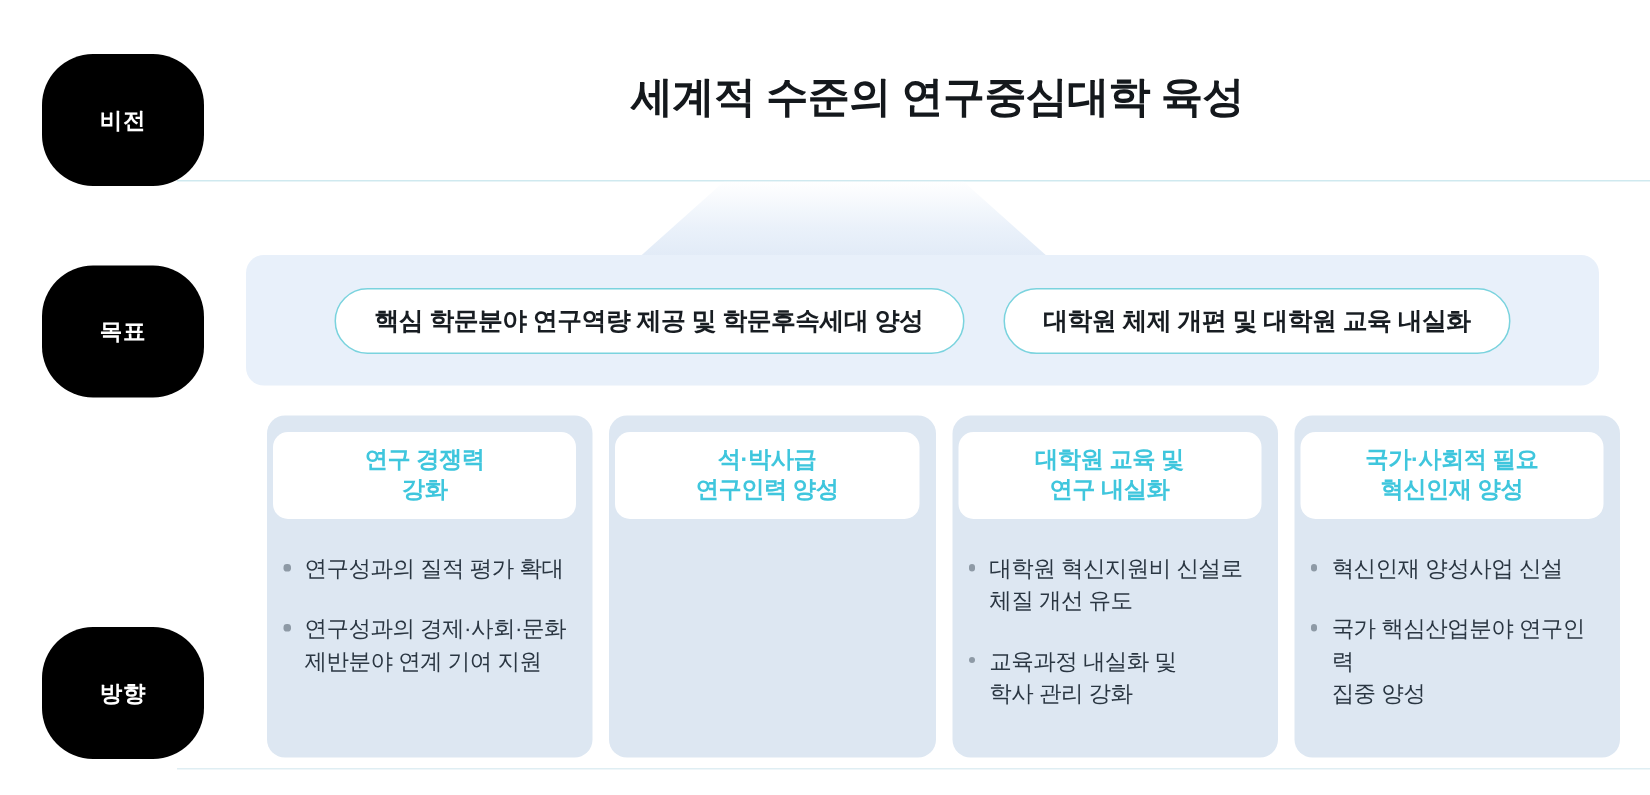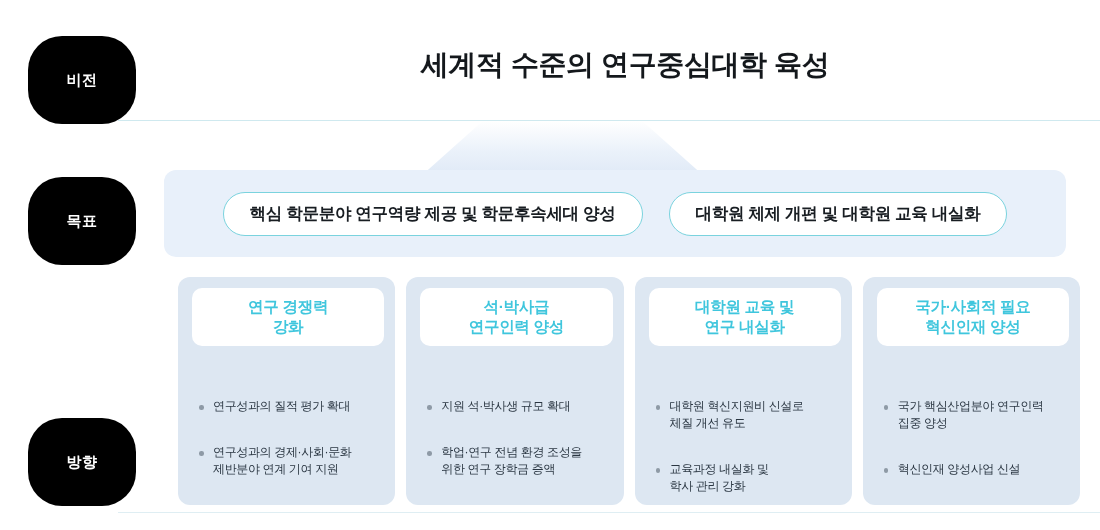--- a/index.html
+++ b/index.html
@@ -115,21 +115,21 @@
     top: 277px;
     width: 902px;
     height: 228px;
     display: flex;
     gap: 11px;
   }
   .card {
     flex: 1 1 0;
     background: #dde7f2;
     border-radius: 12px;
-    padding: 11px 11px 0 14px;
+    padding: 11px 11px 0 4px;
     box-sizing: border-box;
     display: flex;
     flex-direction: column;
   }
   .card-head {
     background: #ffffff;
     border-radius: 10px;
     min-height: 58px;
     display: flex;
     align-items: center;
@@ -147,26 +147,25 @@
   .card-list {
     margin: 0;
     padding: 23px 4px 0 6px;
     list-style: none;
     flex: 1;
   }
   .card-list li {
     position: relative;
     padding-left: 15px;
     margin-bottom: 19px;
-    font-size: 12px;
+    font-size: 15px;
     line-height: 1.42;
     color: #2a3642;
     letter-spacing: -0.35px;
     white-space: pre-line;
-    margin-top: 29px;
   }
   .card-list li::before {
     content: "";
     position: absolute;
     left: 1px;
     top: 7px;
     width: 4.5px;
     height: 4.5px;
     border-radius: 50%;
     background: #8e9aa6;
@@ -201,42 +200,37 @@
       <ul class="card-list">
         <li>연구성과의 질적 평가 확대</li>
         <li>연구성과의 경제·사회·문화
 제반분야 연계 기여 지원</li>
       </ul>
     </div>
 
     <div class="card">
       <div class="card-head">석·박사급
 연구인력 양성</div>
-      <ul class="card-list">
-        <li>지원 석·박사생 규모 확대</li>
-        <li>학업·연구 전념 환경 조성을
-위한 연구 장학금 증액</li>
-      </ul>
     </div>
 
     <div class="card">
       <div class="card-head">대학원 교육 및
 연구 내실화</div>
       <ul class="card-list">
         <li>대학원 혁신지원비 신설로
 체질 개선 유도</li>
         <li>교육과정 내실화 및
 학사 관리 강화</li>
       </ul>
     </div>
 
     <div class="card">
       <div class="card-head">국가·사회적 필요
 혁신인재 양성</div>
       <ul class="card-list">
+        <li>혁신인재 양성사업 신설</li>
         <li>국가 핵심산업분야 연구인력
 집중 양성</li>
-        <li>혁신인재 양성사업 신설</li>
       </ul>
     </div>
 
   </div>
 </div>
 
 </body></html>

